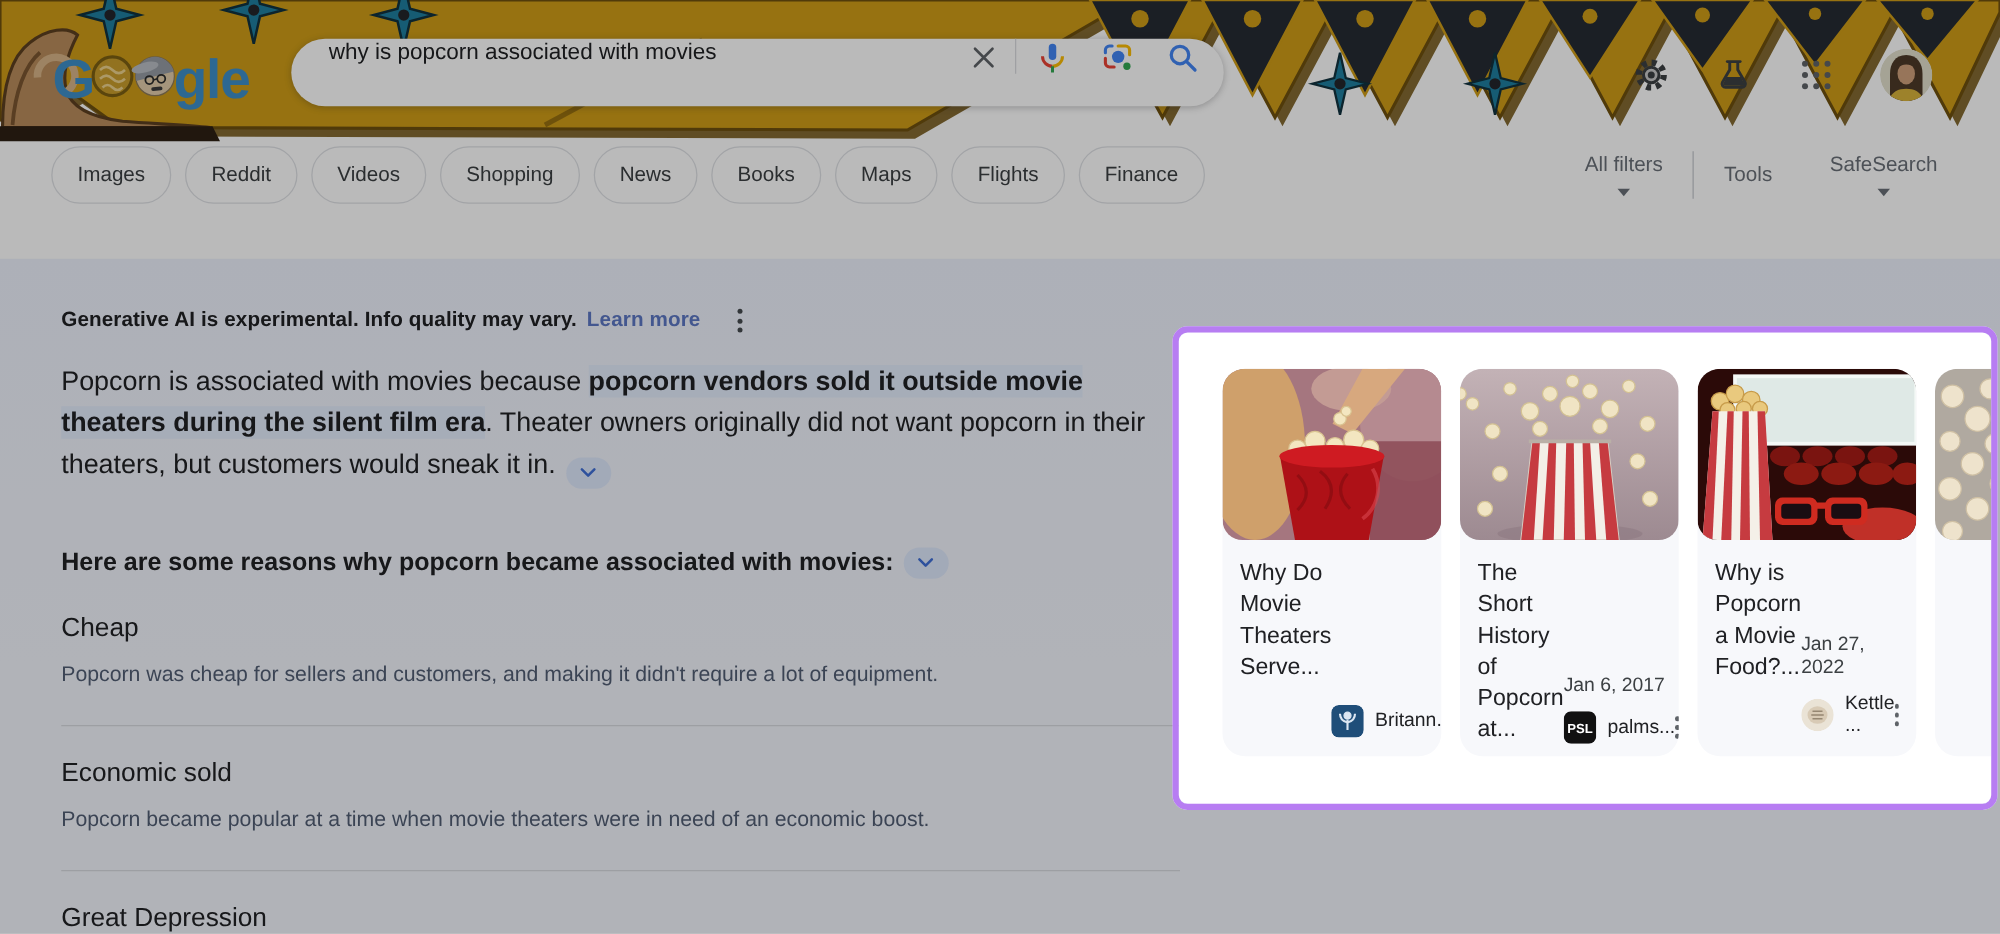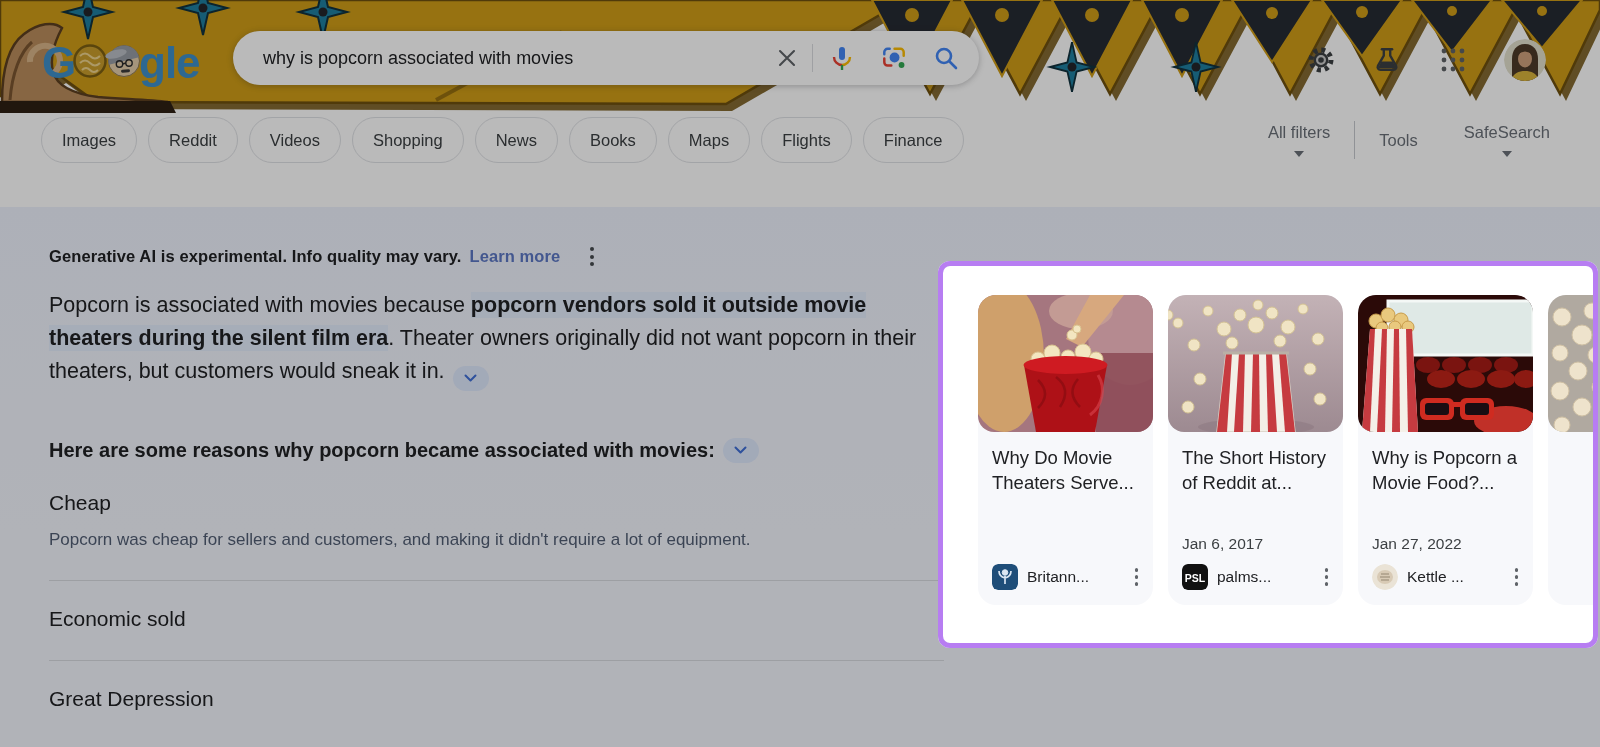--- a/index.html
+++ b/index.html
@@ -9,21 +9,21 @@
     background: #ffffff; overflow: hidden;
     font-family: "Liberation Sans", sans-serif;
   }
   
   .doodle { position:absolute; left:0; top:0; z-index:1; }
   
   .searchbar {
     position:absolute; left:233px; top:31px; width:746px; height:54px;
     background:#fff; border-radius:27px; z-index:5;
     box-shadow:0 1px 6px rgba(32,33,36,.28);
-    display:flex; align-items:center; padding:0 18px 0 30px;
+    display:flex; align-items:flex-start; padding:0 18px 0 30px;
   }
   .search-input {
     flex:1; border:none; outline:none; background:transparent;
     font-family:"Liberation Sans",sans-serif; font-size:18px; color:#202124;
   }
   .sb-btn { width:30px; height:30px; display:flex; align-items:center; justify-content:center; flex:none; cursor:pointer; }
   .sb-sep { width:1px; height:28px; background:#dadce0; margin:0 14px 0 10px; flex:none; }
   .sb-gap { width:22px; flex:none; }
   
   .hdr-icons { position:absolute; left:1306px; top:39px; height:42px; display:flex; align-items:center; gap:36px; z-index:6; }
@@ -64,21 +64,21 @@
     position:absolute; left:943px; top:266px; width:650px; height:377px;
     background:#fff; border-radius:8px; overflow:hidden; z-index:10;
   }
   .cards { position:absolute; left:35px; top:29px; display:flex; gap:15px; }
   .card {
     width:175px; height:310px; background:#f7f8fb; border-radius:18px;
     flex:none; display:flex; flex-direction:column; overflow:hidden; cursor:pointer;
   }
   .card.sliver { width:175px; }
   .card-img { width:175px; height:137px; border-radius:16px; flex:none; display:block; }
-  .card-body { flex:1; padding:13px 13px 15px 14px; display:flex; flex-direction:column; }
+  .card-body { flex:1; padding:13px 13px 15px 14px; display:flex; flex-direction:row; }
   .card-title { font-size:18.5px; line-height:25px; color:#202124; }
   .card-meta { margin-top:auto; }
   .card-date { font-size:15.5px; color:#3c4043; margin-bottom:11px; }
   .card-src { display:flex; align-items:center; }
   .favicon { width:26px; height:26px; border-radius:6px; margin-right:9px; flex:none; overflow:hidden; }
   .src-name { font-size:15.5px; color:#202124; }
   .card-dots { margin-left:auto; padding-right:2px; }
   .card-dots i { width:3.5px; height:3.5px; background:#5f6368; }
   
   .overlay {
@@ -299,20 +299,21 @@
             <path d="M1.5,1.5 L6.5,6.5 L11.5,1.5" stroke="#3f6fd7" stroke-width="2" fill="none" stroke-linecap="round" stroke-linejoin="round"></path>
           </svg>
         </span>
     </div>
 
     <div class="reason-title">Cheap</div>
     <div class="reason-body">Popcorn was cheap for sellers and customers, and making it didn't require a lot of equipment.</div>
     <div class="divider"></div>
 
     <div class="reason-title second">Economic sold</div>
+    <div class="reason-body">Popcorn became popular at a time when movie theaters were in need of an economic boost.</div>
     <div class="divider"></div>
 
     <div class="reason-title second">Great Depression</div>
   </div>
 
   <div class="highlight-inner">
     <div class="cards">
 
       <div class="card">
         <svg class="card-img" viewBox="0 0 175 137">
@@ -396,21 +397,21 @@
               <circle cx="32" cy="84" r="6"></circle>
             <circle cx="152" cy="104" r="6"></circle>
               <circle cx="20" cy="112" r="6"></circle>
               <circle cx="64" cy="48" r="6"></circle>
             <circle cx="112" cy="46" r="6"></circle>
               <circle cx="160, " cy="20" r="5"></circle>
               <circle cx="10" cy="28" r="5"></circle>
           </g>
         </svg>
         <div class="card-body">
-          <div class="card-title">The Short History of Reddit at...</div>
+          <div class="card-title">The Short History of Popcorn at...</div>
           <div class="card-meta">
             <div class="card-date">Jan 6, 2017</div>
             <div class="card-src">
               <svg class="favicon" viewBox="0 0 26 26">
                 <rect width="26" height="26" rx="5" fill="#111111"></rect>
                 <text x="13" y="17.5" text-anchor="middle" font-family="Liberation Sans, sans-serif" font-weight="700" font-size="10.5" fill="#ffffff">PSL</text>
               </svg>
               <span class="src-name">palms...</span>
               <span class="vdots card-dots">
                   <i></i>

